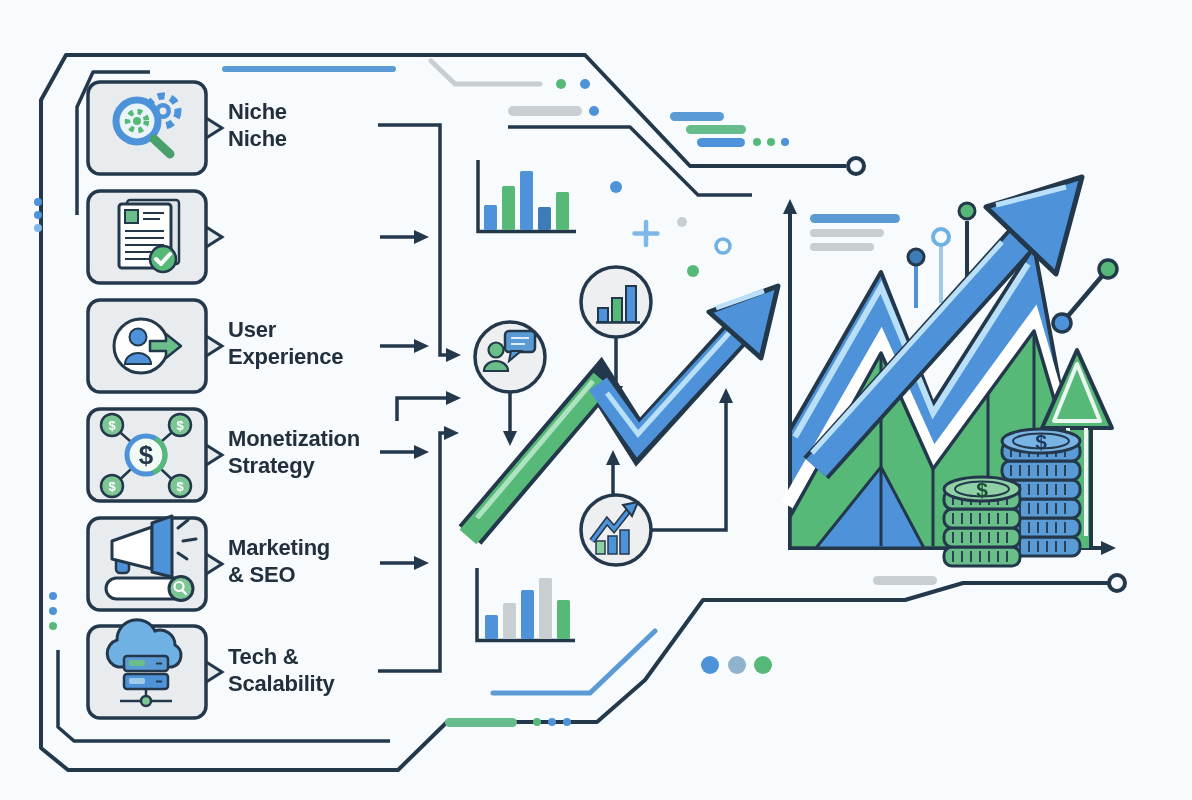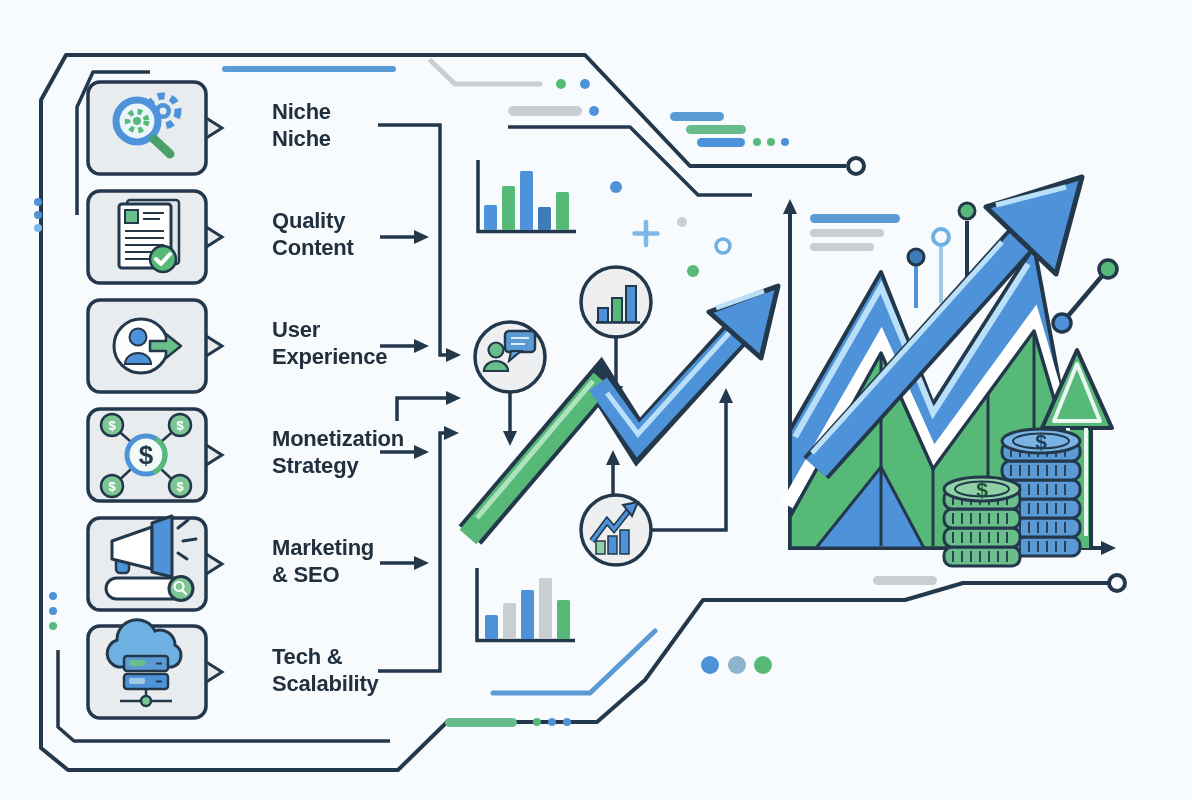--- a/index.html
+++ b/index.html
@@ -2,21 +2,21 @@
 <html><head>
 <meta charset="utf-8">
 <style>
   html,body{margin:0;padding:0;background:#eef2f5;}
   .canvas{position:relative;width:1192px;height:800px;background:#f8fbfd;overflow:hidden;
           font-family:"Liberation Sans",sans-serif;}
   .canvas svg{position:absolute;left:0;top:0;}
   .labels{position:absolute;left:0;top:0;width:100%;height:100%;pointer-events:none;}
   .step-label{position:absolute;left:228px;font-size:22px;font-weight:bold;color:#22303e;
               line-height:27px;letter-spacing:-0.2px;white-space:nowrap;}
-  .step-label span{display:block;margin-left:44px;}
+  .step-label span{display:block;}
   text.sym{font-family:"Liberation Sans",sans-serif;font-weight:bold;text-anchor:middle;}
 </style>
 </head>
 <body>
 
 <div class="canvas">
 <svg width="1192" height="800" viewBox="0 0 1192 800">
   <defs>
     <marker id="ah" markerUnits="userSpaceOnUse" markerWidth="18" markerHeight="16" refX="4" refY="7" orient="auto">
       <path d="M0 0 L15 7 L0 14 Z" fill="#24384c"></path>
@@ -303,24 +303,20 @@
       </g>
     </g>
   </g>
 </svg>
 
 <div class="labels">
   <div class="step-label" style="top:98px">
     <span>Niche</span>
         <span>Niche</span>
   </div>
-  <div class="step-label" style="top:207px">
-    <span>Quality</span>
-        <span>Content</span>
-  </div>
   <div class="step-label" style="top:316px">
     <span>User</span>
         <span>Experience</span>
   </div>
   <div class="step-label" style="top:425px">
     <span>Monetization</span>
         <span>Strategy</span>
   </div>
   <div class="step-label" style="top:534px">
     <span>Marketing</span>

